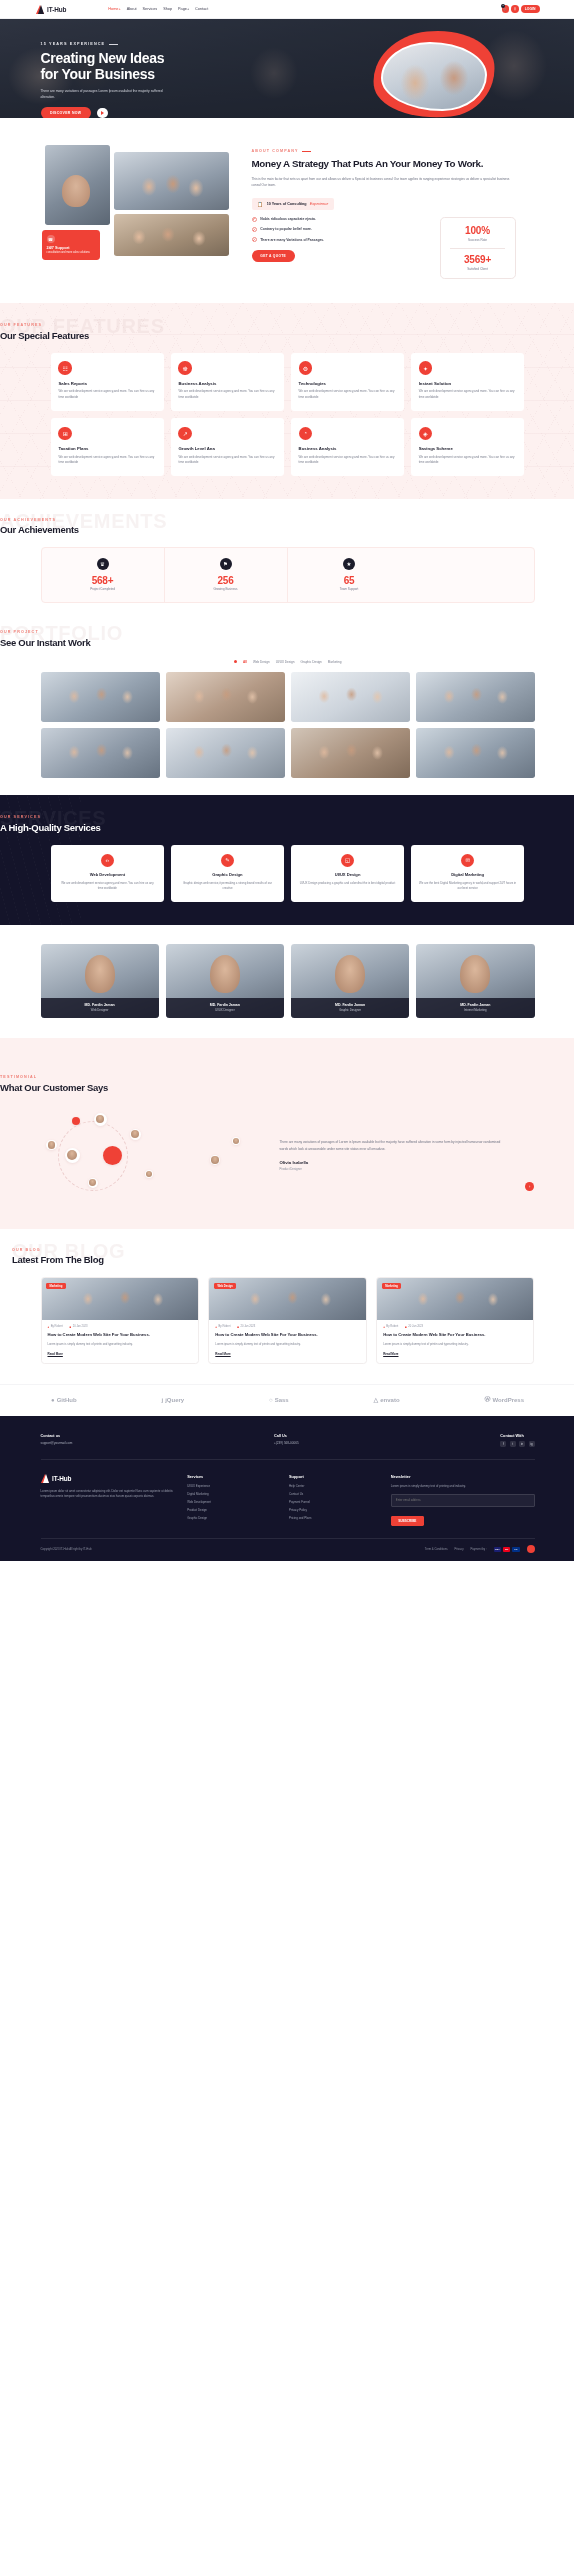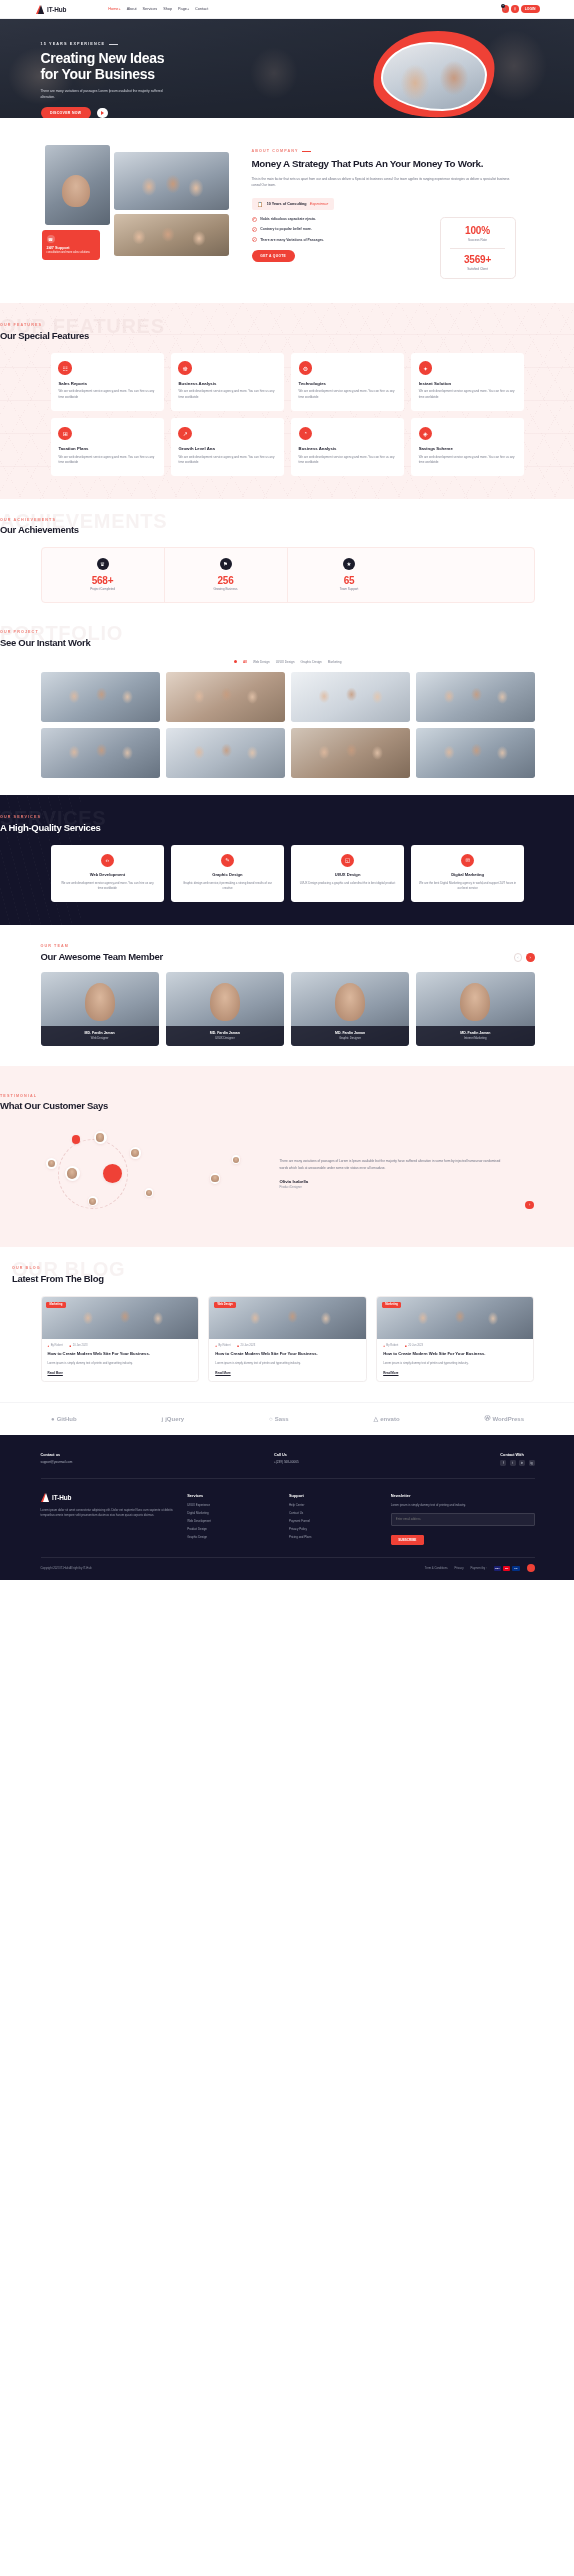--- a/index.html
+++ b/index.html
@@ -216,21 +216,21 @@
     background:linear-gradient(160deg,#cbd3db,#8f9ba9 55%,#5f6a78); }
   .team-card .face { position:absolute; left:50%; top:10.8px; transform:translateX(-50%);
     width:30px; height:38px; border-radius:50% 50% 44% 44%;
     background:radial-gradient(ellipse at 50% 38%, #dbb79c, #ab8268); }
   .team-card .bar { position:absolute; left:0; right:0; bottom:0; background:rgba(18,18,34,.82);
     padding:4.7px 5.4px 5.4px; text-align:center; }
   .team-card .tn { font-size:3.5px; font-weight:bold; color:#fff; }
   .team-card .tr { font-size:2.8px; color:#c1c4cf; margin-top:1.4px; }
 
   
-  .testi { background:#fdf1f0; padding:28px 0 23px; position:relative; overflow:hidden; }
+  .testi { background:#fdf1f0; padding:37px 0 23px; position:relative; overflow:hidden; }
   .testi-body { width:494px; margin:0 auto; display:flex; gap:16px; align-items:center; }
   .bubbles { width:223px; height:101px; position:relative; }
   .bub { position:absolute; border-radius:50%; background:#fff; box-shadow:0 0.7px 2.7px rgba(180,120,120,.18);
     display:flex; align-items:center; justify-content:center; }
   .bub .av { border-radius:50%; background:radial-gradient(ellipse at 50% 35%,#dcb79b,#a87f66); }
   .bub.red { background:#ef4136; }
   .dots-ring { position:absolute; left:17.6px; top:16px; width:70px; height:70px;
     border-radius:50%; border:0.7px dashed rgba(210,150,150,.4); }
   .testi-right { width:227px; }
   .testi-right p.quote { font-size:3.2px; line-height:2.0; color:#6d7180; margin-bottom:8px; }
@@ -534,30 +534,20 @@
         </div>
       <div class="svc-card">
           <div class="svc-ic">✉</div>
           <h3>Digital Marketing</h3>
           <p>We are the best Digital Marketing agency in world,and support 24/7 hours in our best service</p>
         </div>
     </div>
   </section>
 
   <section class="team">
-    <div class="team-head">
-      <div class="th-left">
-        <div class="se">OUR TEAM</div>
-        <h2>Our Awesome Team Member</h2>
-      </div>
-      <div class="arrows">
-        <div class="arr o">‹</div>
-        <div class="arr f">›</div>
-      </div>
-    </div>
     <div class="team-grid">
       <div class="team-card">
           <div class="face"></div>
           <div class="bar">
             <div class="tn">MD. Fardin Jaman</div>
             <div class="tr">Web Designer</div>
           </div>
         </div>
       <div class="team-card">
           <div class="face"></div>

